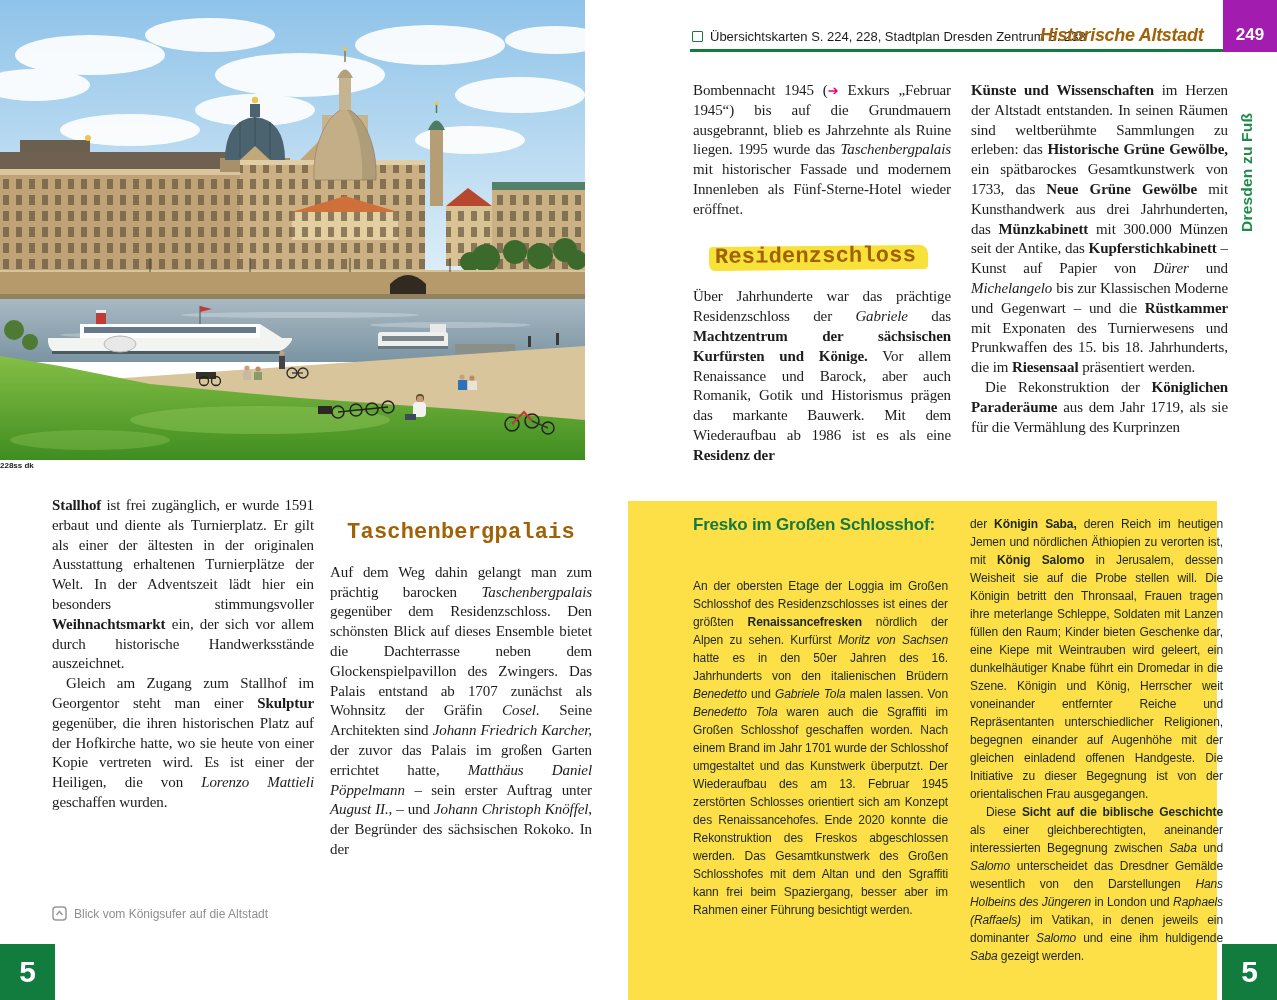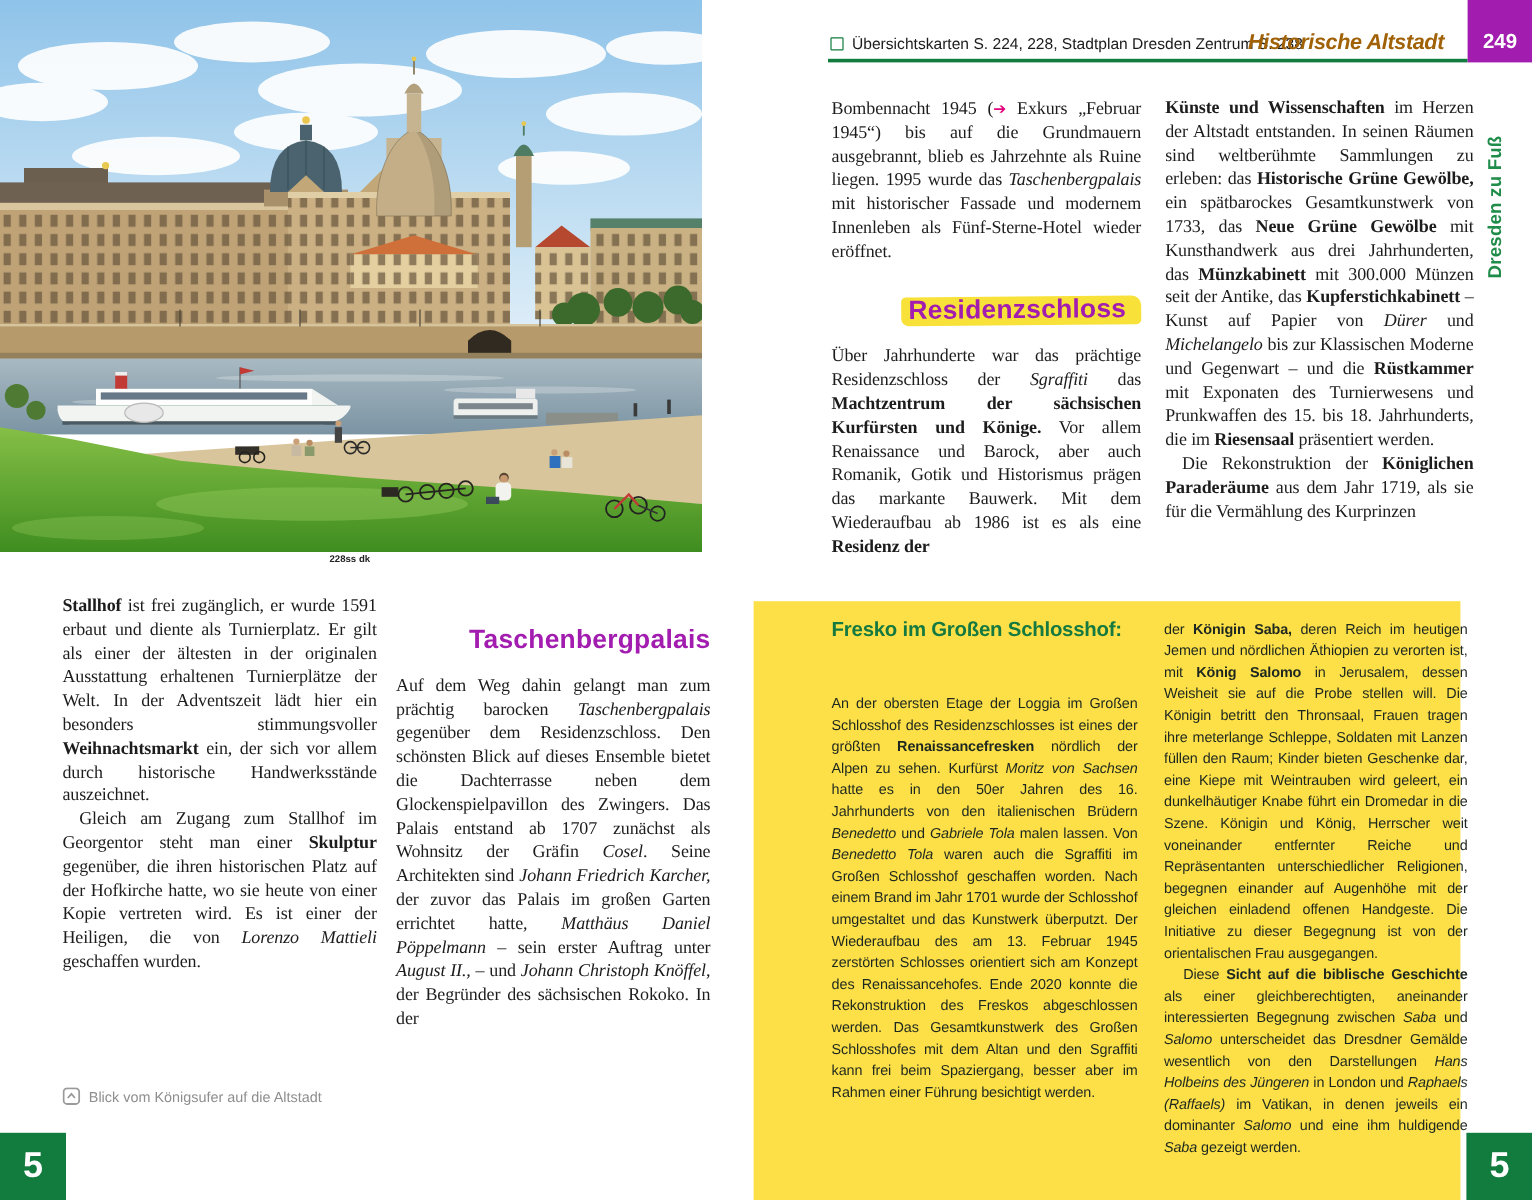--- a/index.html
+++ b/index.html
@@ -5,21 +5,21 @@
   html,body{margin:0;padding:0;}
   body{
     width:1277px;height:1000px;position:relative;overflow:hidden;
     background:#ffffff;
     font-family:"Liberation Serif", serif;
     -webkit-font-smoothing:antialiased;
   }
   
   .photo{position:absolute;left:0;top:0;width:585px;height:460px;display:block;}
   .photo-credit{
-    position:absolute;left:0;top:461px;width:583px;text-align:center;
+    position:absolute;left:0;top:461px;width:583px;text-align:left;
     font-family:"Liberation Sans", sans-serif;font-weight:bold;font-size:8px;color:#222;
   }
   
   .header-overview{
     position:absolute;left:692px;top:29px;display:flex;align-items:center;gap:7px;
     font-family:"Liberation Sans", sans-serif;font-size:13px;color:#1b1b1b;white-space:nowrap;
   }
   .map-square{width:9px;height:9px;border:1.6px solid #127c3e;border-radius:1px;display:inline-block;}
   .header-section{
     position:absolute;left:1040px;top:25px;width:170px;text-align:left;
@@ -44,22 +44,22 @@
     font-size:15px;line-height:19.8px;letter-spacing:-0.1px;
     hyphens:auto;-webkit-hyphens:auto;
   }
   .col p{margin:0;}
   .col p.indent{text-indent:14px;}
   .colA{left:693px;top:81px;width:258px;}
   .colB{left:971px;top:81px;width:257px;}
   .colL1{left:52px;top:496px;width:262px;}
   .colL2{left:330px;top:496px;width:262px;}
   .h-slate{
-    font-family:Liberation Sans, sans-serif;font-weight:bold;font-size:22px;
-    color:#a21caf;letter-spacing:0.2px;margin:26px 0 18px 0;text-align:right;
+    font-family:Liberation Mono, monospace;font-weight:bold;font-size:22px;
+    color:#a16207;letter-spacing:0.2px;margin:26px 0 18px 0;text-align:center;
   }
   .colL2 .h-slate{margin:27px 0 20px 0;}
   .highlight{
     background:#f8e23a;display:inline-block;padding:1px 12px 3px 6px;margin-left:-6px;
     border-radius:4px 8px 4px 6px;transform:rotate(-0.5deg);
   }
   .xr{color:#e5007d;font-family:"Liberation Sans", sans-serif;font-size:13px;}
   
   .caption{
     position:absolute;left:52px;top:906px;display:flex;align-items:center;gap:7px;
@@ -285,21 +285,21 @@
   <span>Übersichtskarten S. 224, 228, Stadtplan Dresden Zentrum S. 238</span>
 </div>
 <div class="header-section">Historische Altstadt</div>
 <div class="header-rule"></div>
 <div class="page-tab">249</div>
 <div class="side-tab">Dresden zu Fuß</div>
 
 <section class="col colA">
   <p>Bombennacht 1945 (<span class="xr">➔</span> Exkurs „Februar 1945“) bis auf die Grundmauern ausgebrannt, blieb es Jahrzehnte als Ruine liegen. 1995 wurde das <i>Taschenbergpalais</i> mit historischer Fassade und modernem Innenleben als Fünf-Sterne-Hotel wieder eröffnet.</p>
   <h2 class="h-slate"><span class="highlight">Residenzschloss</span></h2>
-  <p>Über Jahrhunderte war das prächtige Residenzschloss der <i>Sgraffiti</i> das <b>Machtzentrum der sächsischen Kurfürsten und Könige.</b> Vor allem Renaissance und Barock, aber auch Romanik, Gotik und Historismus prägen das markante Bauwerk. Mit dem Wiederaufbau ab 1986 ist es als eine <b>Residenz der</b></p>
+  <p>Über Jahrhunderte war das prächtige Residenzschloss der <i>Gabriele</i> das <b>Machtzentrum der sächsischen Kurfürsten und Könige.</b> Vor allem Renaissance und Barock, aber auch Romanik, Gotik und Historismus prägen das markante Bauwerk. Mit dem Wiederaufbau ab 1986 ist es als eine <b>Residenz der</b></p>
 </section>
 
 <section class="col colB">
   <p><b>Künste und Wissenschaften</b> im Herzen der Altstadt entstanden. In seinen Räumen sind weltberühmte Sammlungen zu erleben: das <b>Historische Grüne Gewölbe,</b> ein spätbarockes Gesamtkunstwerk von 1733, das <b>Neue Grüne Gewölbe</b> mit Kunsthandwerk aus drei Jahrhunderten, das <b>Münzkabinett</b> mit 300.000 Münzen seit der Antike, das <b>Kupferstichkabinett</b> – Kunst auf Papier von <i>Dürer</i> und <i>Michelangelo</i> bis zur Klassischen Moderne und Gegenwart – und die <b>Rüstkammer</b> mit Exponaten des Turnierwesens und Prunkwaffen des 15. bis 18. Jahrhunderts, die im <b>Riesensaal</b> präsentiert werden.</p>
   <p class="indent">Die Rekonstruktion der <b>Königlichen Paraderäume</b> aus dem Jahr 1719, als sie für die Vermählung des Kurprinzen</p>
 </section>
 
 <section class="col colL1">
   <p><b>Stallhof</b> ist frei zugänglich, er wurde 1591 erbaut und diente als Turnierplatz. Er gilt als einer der ältesten in der originalen Ausstattung erhaltenen Turnierplätze der Welt. In der Adventszeit lädt hier ein besonders stimmungsvoller <b>Weihnachtsmarkt</b> ein, der sich vor allem durch historische Handwerksstände auszeichnet.</p>
   <p class="indent">Gleich am Zugang zum Stallhof im Georgentor steht man einer <b>Skulptur</b> gegenüber, die ihren historischen Platz auf der Hofkirche hatte, wo sie heute von einer Kopie vertreten wird. Es ist einer der Heiligen, die von <i>Lorenzo Mattieli</i> geschaffen wurden.</p>

